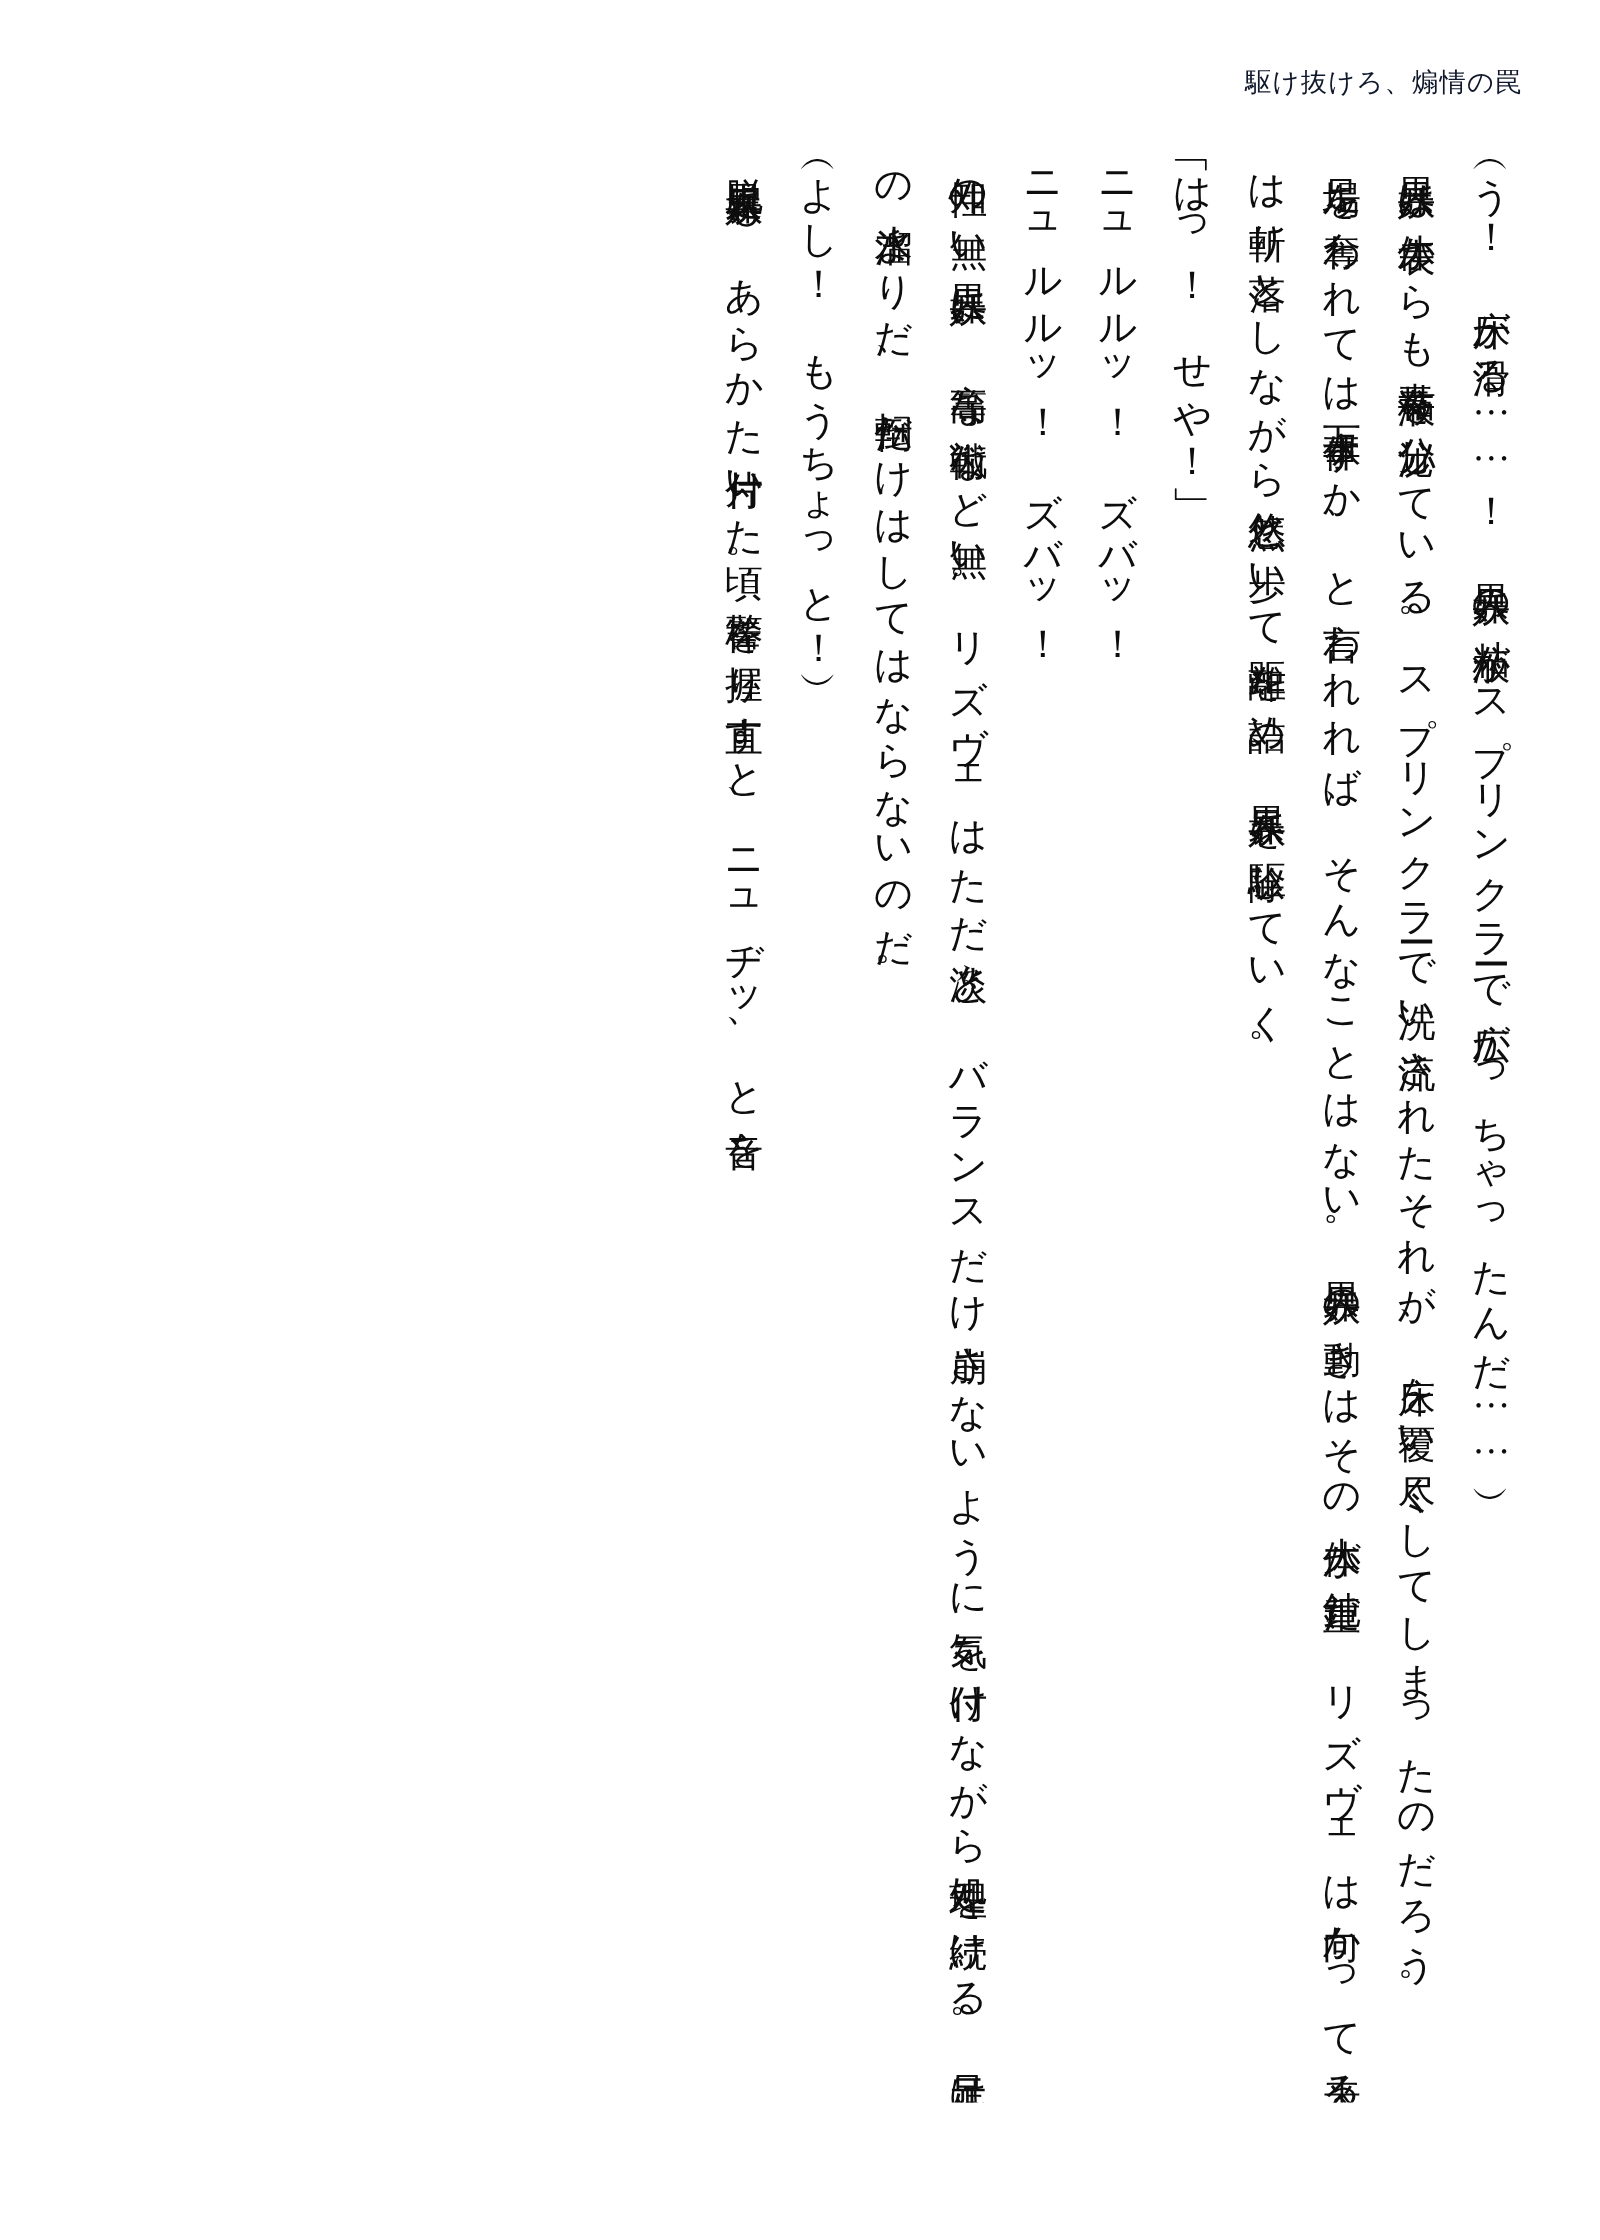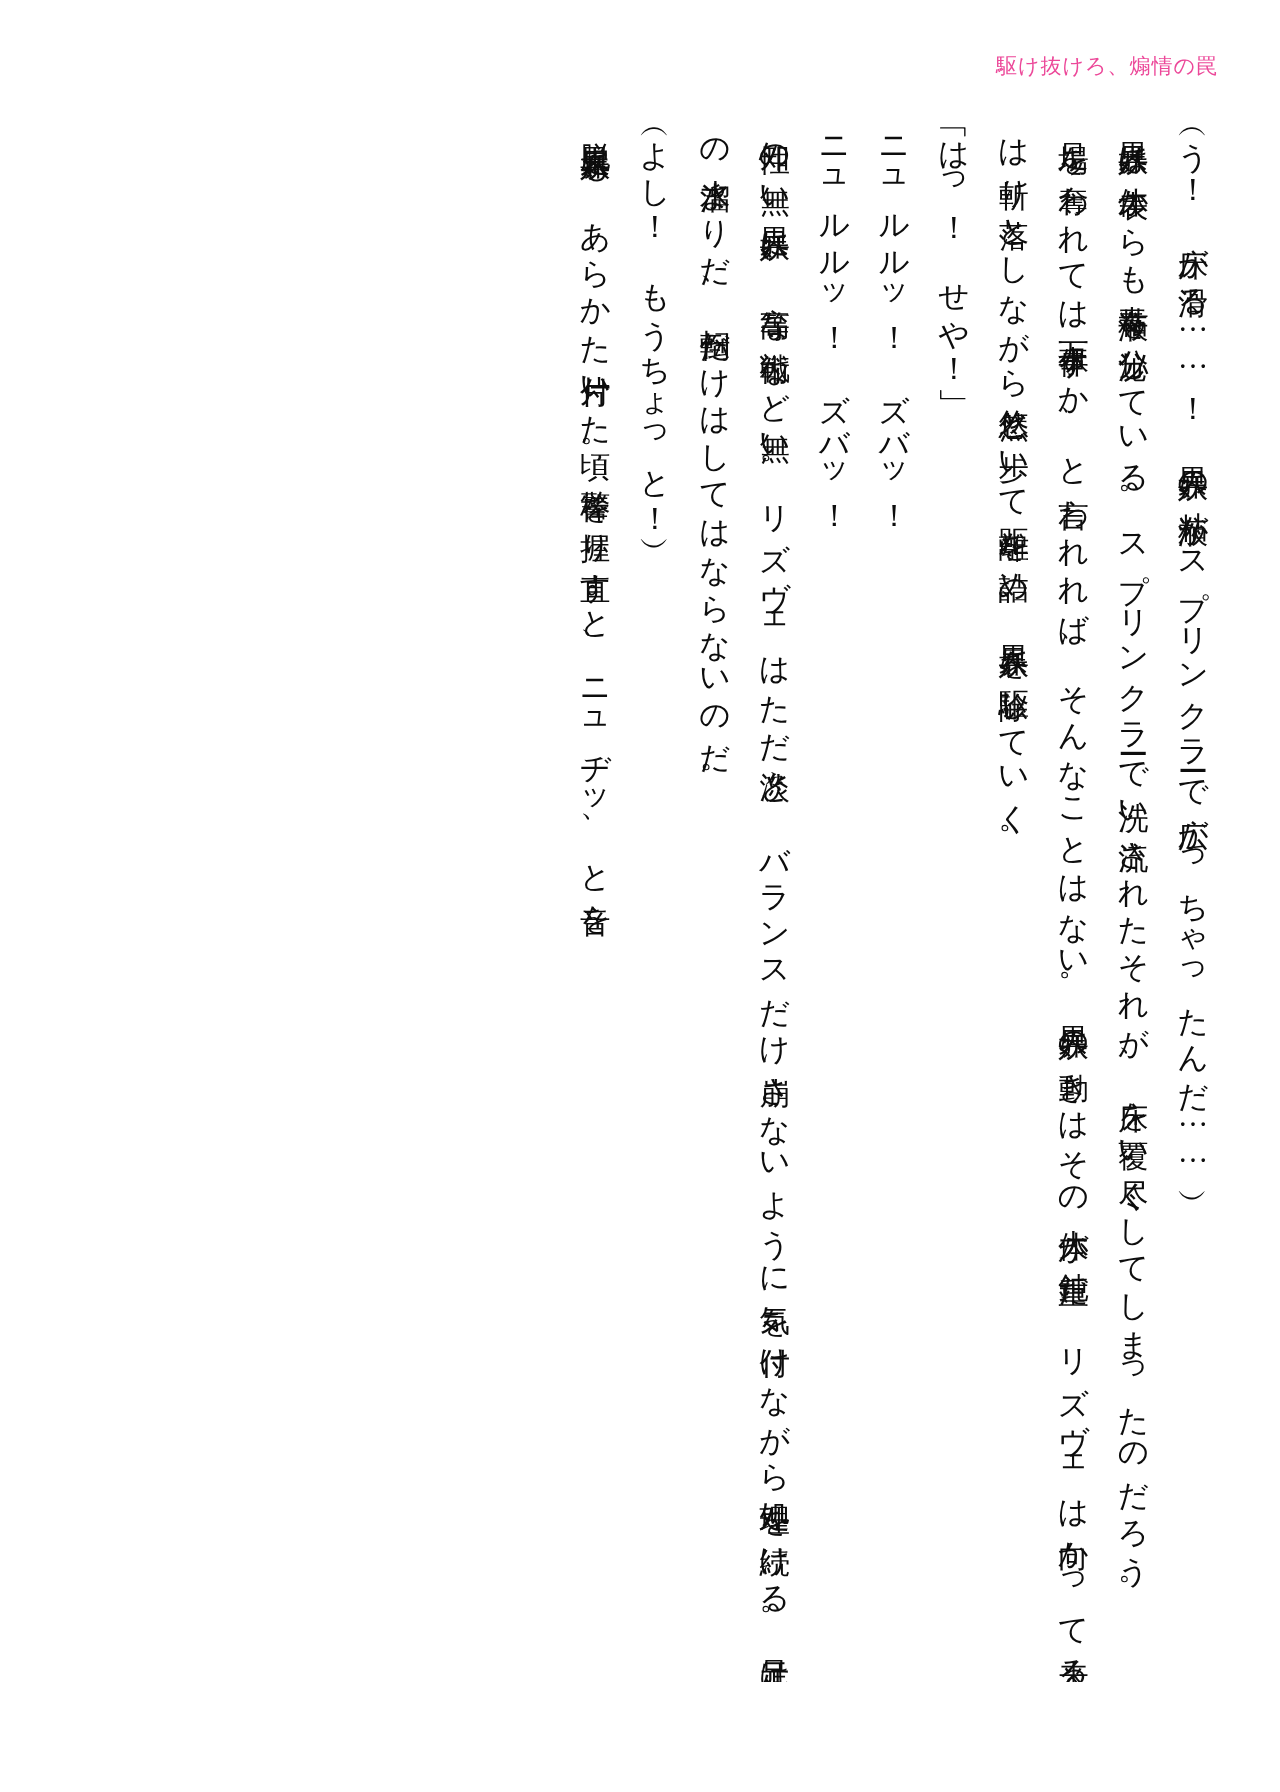--- a/index.html
+++ b/index.html
@@ -20,21 +20,21 @@
     height: 1792px;
     background: #ffffff;
     box-sizing: border-box;
   }
   .header {
     position: absolute;
     top: 52px;
     right: 62px;
     font-size: 21px;
     letter-spacing: 1px;
-    color: #ec4899;
+    color: #0f172a;
     font-family: "Liberation Serif", "DejaVu Serif", serif;
     white-space: nowrap;
   }
   .body-area {
     position: absolute;
     top: 118px;
     right: 58px;
     left: 70px;
     bottom: 110px;
     writing-mode: vertical-rl;

